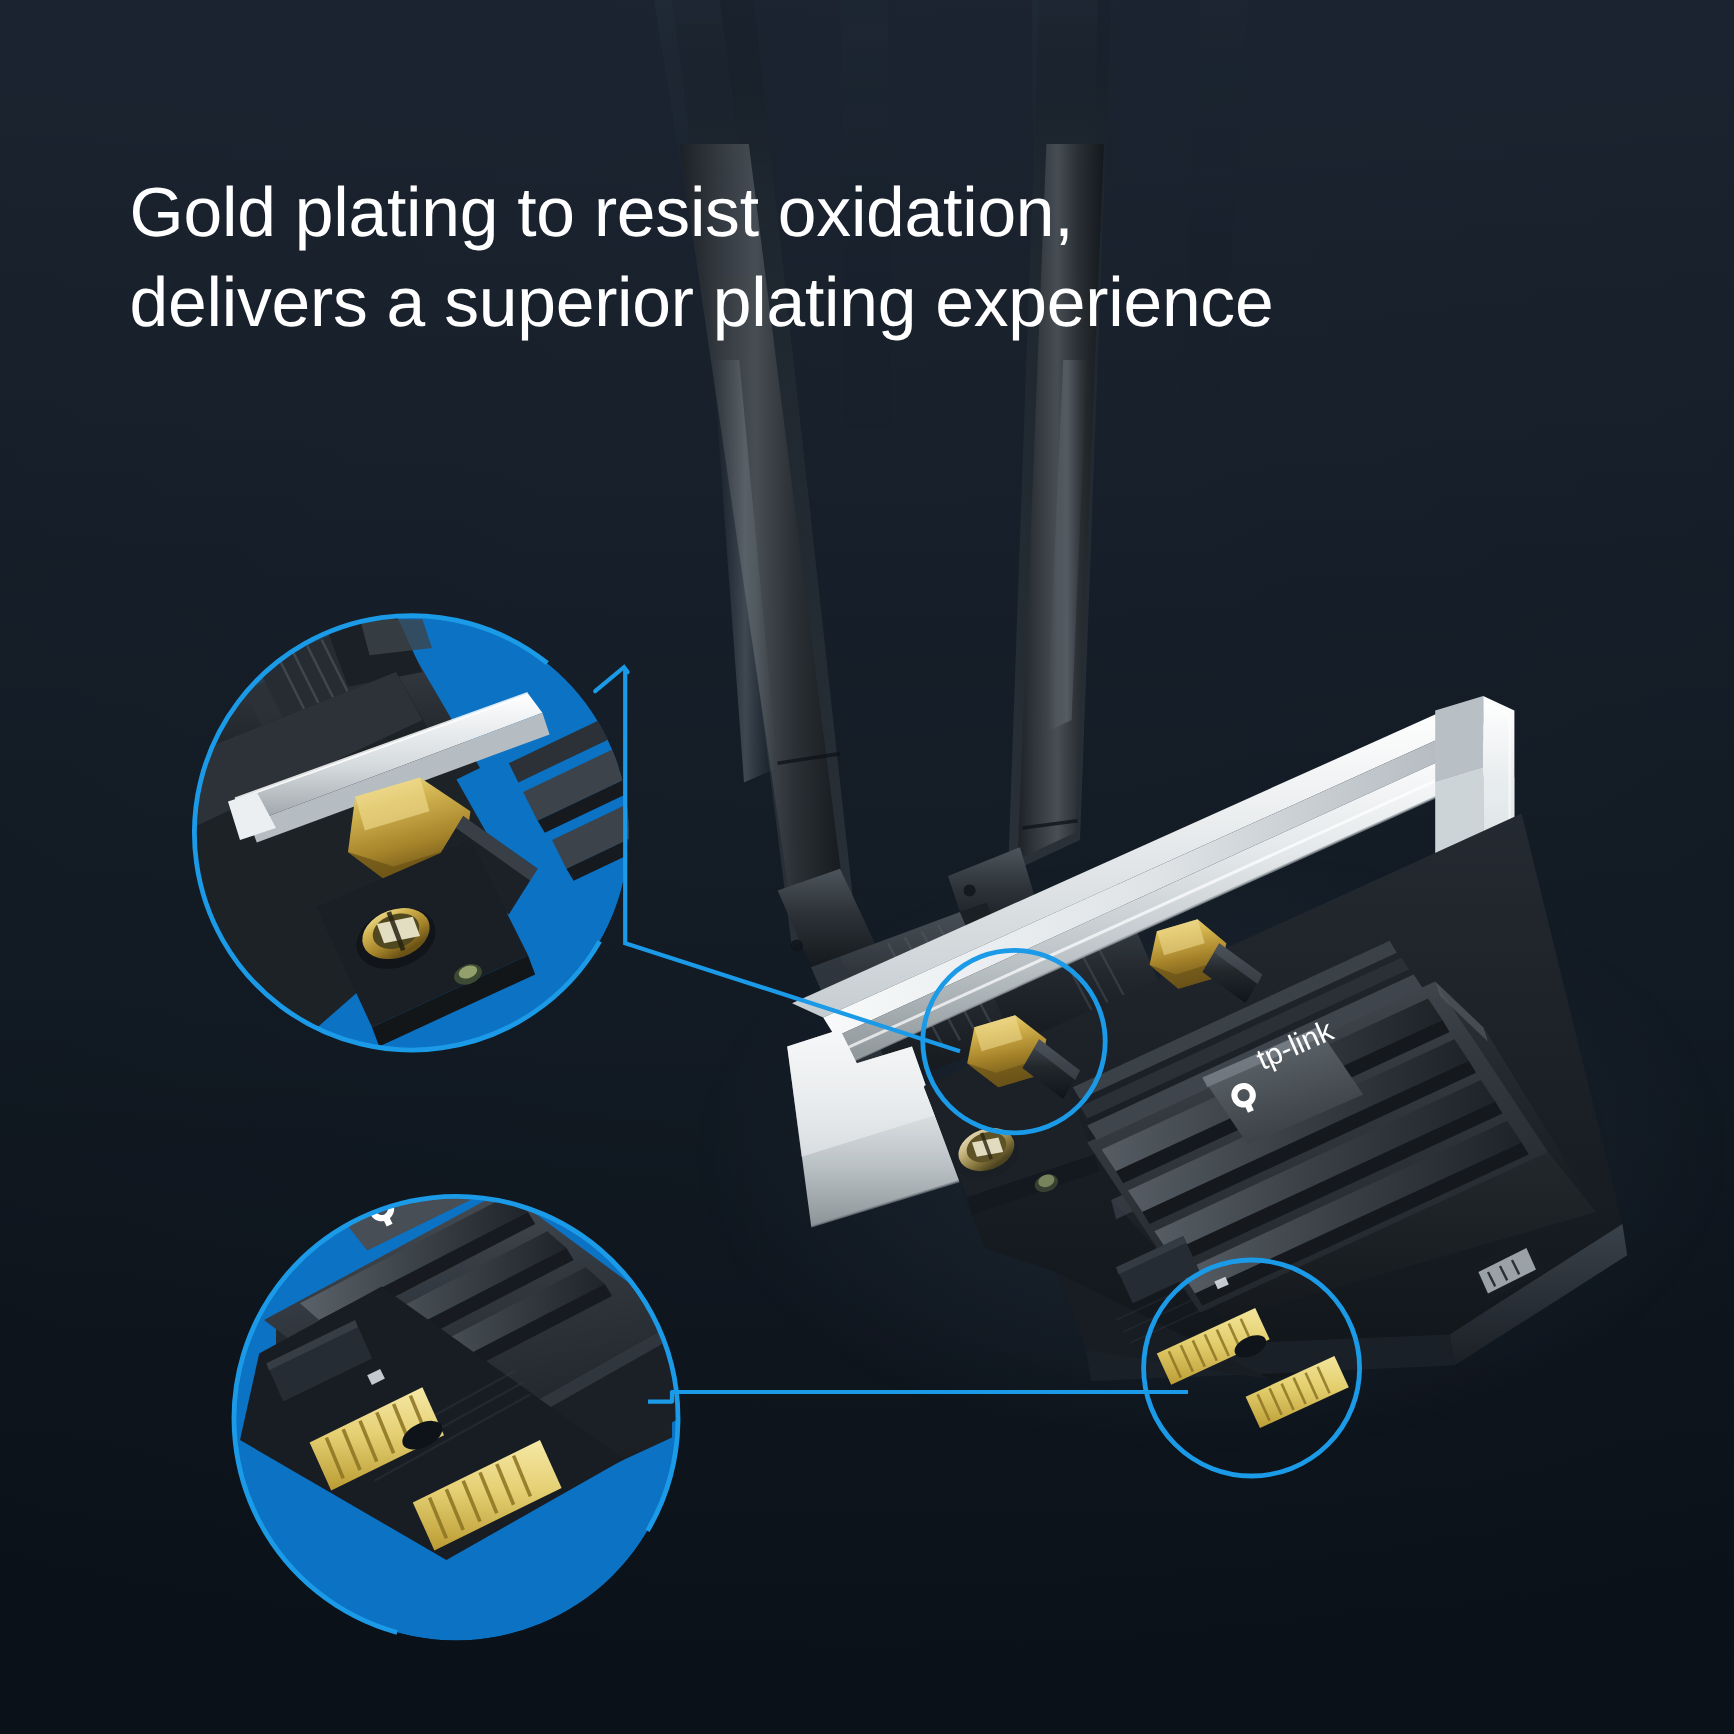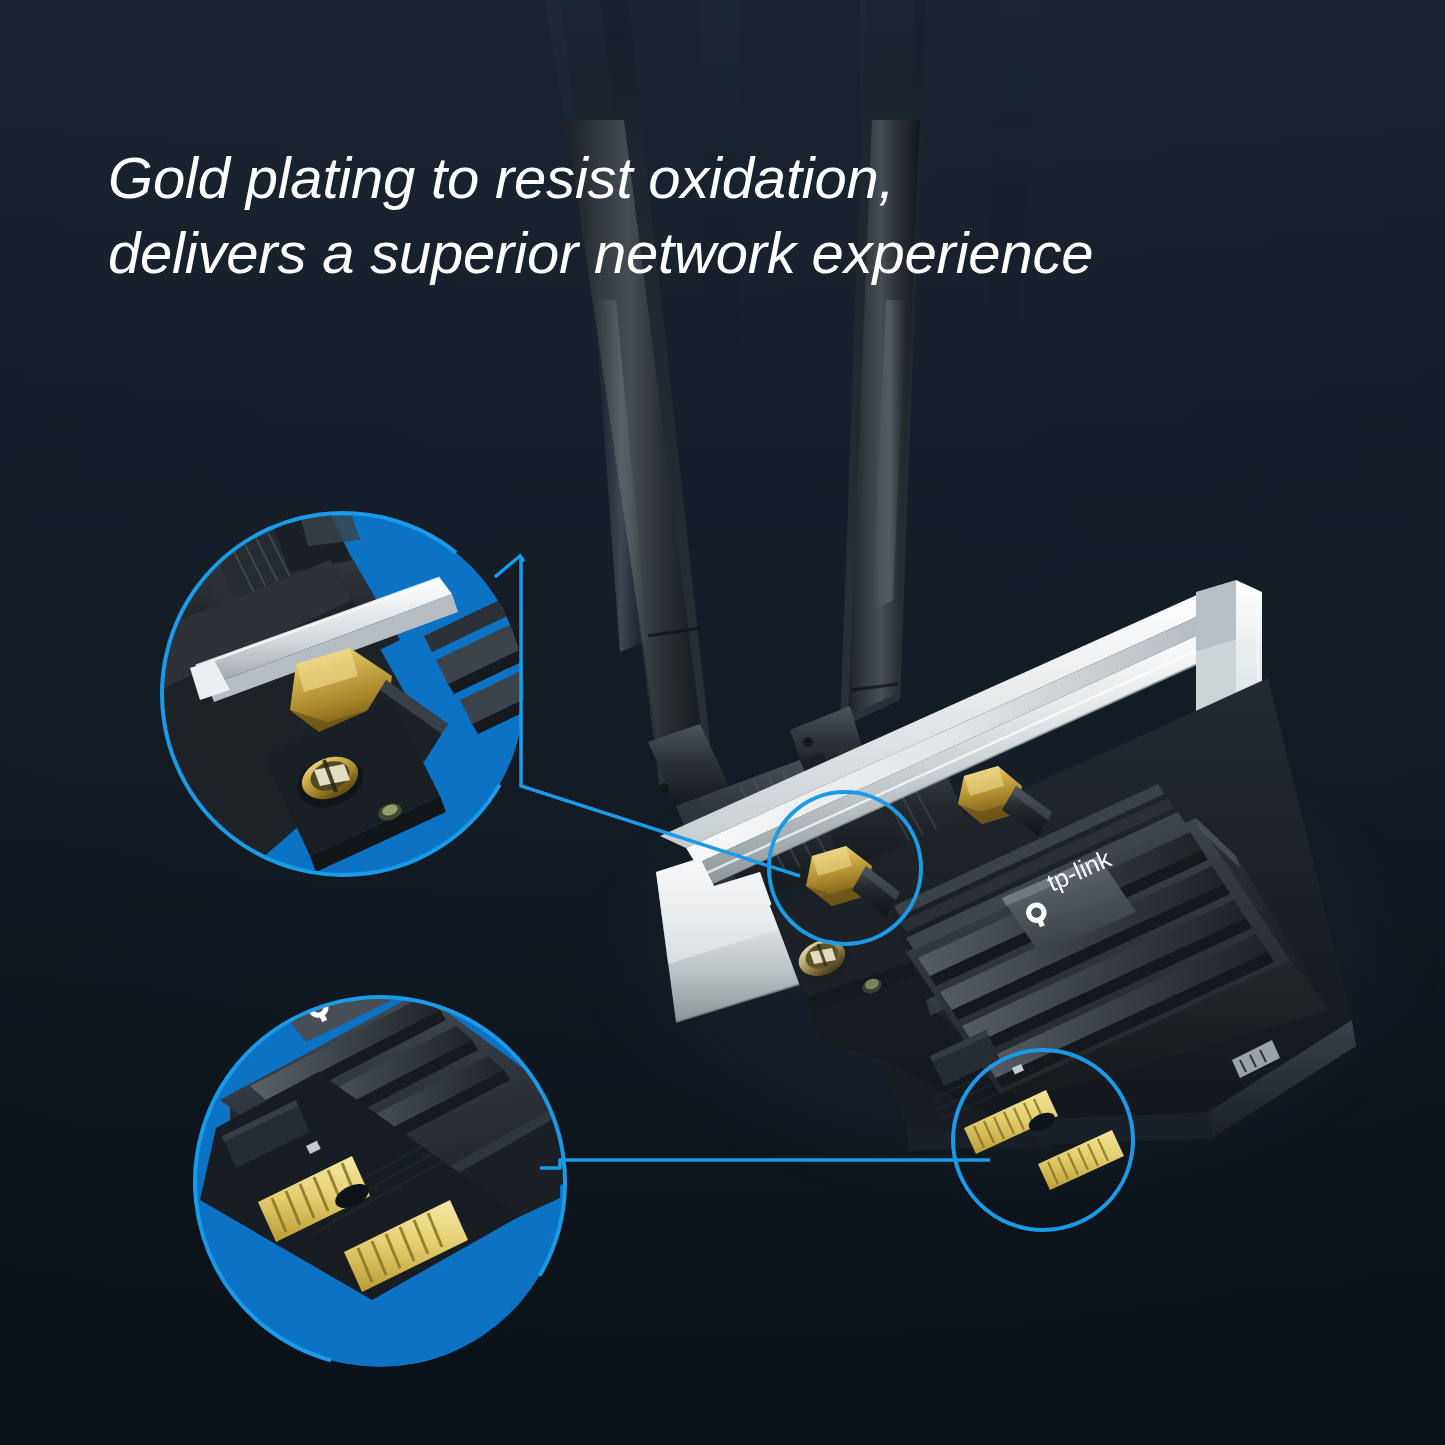--- a/index.html
+++ b/index.html
@@ -20,21 +20,21 @@
     color:#ffffff;
     font-size:58px;line-height:1.30;
     font-weight:400;
     letter-spacing:-0.2px;
     white-space:pre-line;
     z-index:60;
   }
   
   .abs{position:absolute;}
   svg{display:block;overflow:visible;}
-  .noselect{user-select:none;font-style:italic;}
+  .noselect{user-select:none;}
 </style>
 </head>
 <body>
 
 <div id="stage">
 
   <svg class="abs" style="left:0;top:0;" width="1445" height="1445">
     <defs>
       <linearGradient id="bgFade" x1="0" y1="0" x2="0" y2="1">
         <stop offset="0%" stop-color="#1b2430" stop-opacity="0.95"></stop>
@@ -50,21 +50,21 @@
     <rect x="0" y="0" width="1445" height="1445" fill="url(#bgFade)"></rect>
 
     <g opacity="0.55">
       <path d="M545 0 L600 0 L660 470 L620 470 Z" fill="url(#shadowAnt)"></path>
       <path d="M860 0 L915 0 L905 430 L862 430 Z" fill="url(#shadowAnt)"></path>
       <path d="M700 0 L740 0 L742 360 L705 360 Z" fill="url(#shadowAnt)" opacity="0.5"></path>
       <path d="M1000 0 L1040 0 L1018 330 L985 330 Z" fill="url(#shadowAnt)" opacity="0.35"></path>
     </g>
   </svg>
 
-  <div class="headline noselect"><span>Gold plating to resist oxidation,</span><br><span>delivers a superior network experience</span></div>
+  <div class="headline noselect"><span>Gold plating to resist oxidation,</span><br><span>delivers a superior plating experience</span></div>
 
   <svg class="abs" style="left:0;top:0;" width="1445" height="1445">
     <defs>
 
       <linearGradient id="antBody" x1="0" y1="0" x2="1" y2="0">
         <stop offset="0%" stop-color="#1c2026"></stop>
         <stop offset="22%" stop-color="#33393f"></stop>
         <stop offset="46%" stop-color="#4a5157"></stop>
         <stop offset="70%" stop-color="#2b3035"></stop>
         <stop offset="100%" stop-color="#14181c"></stop>

